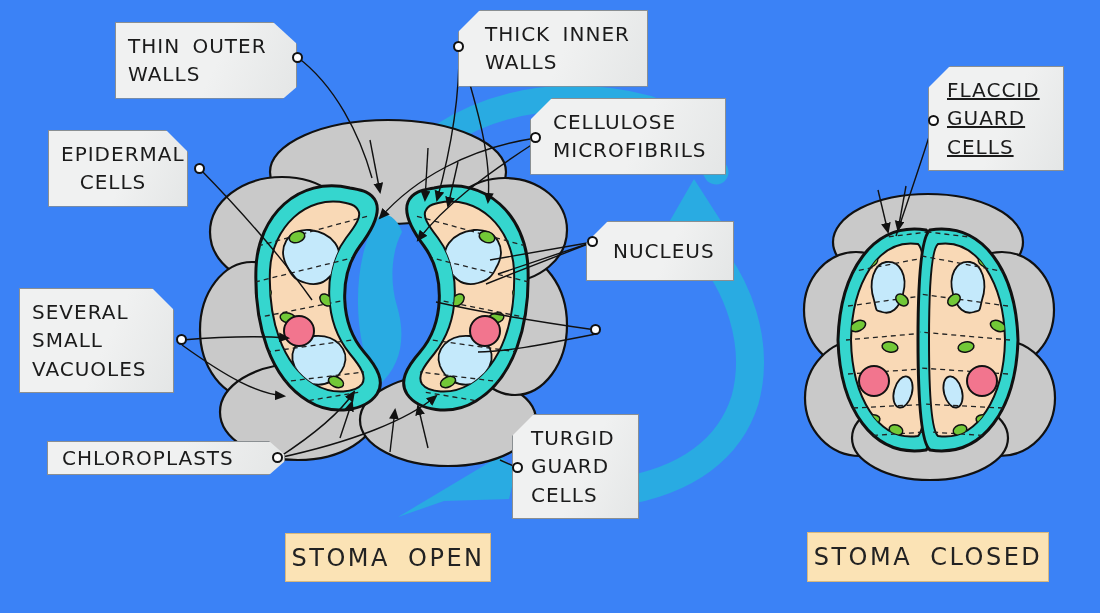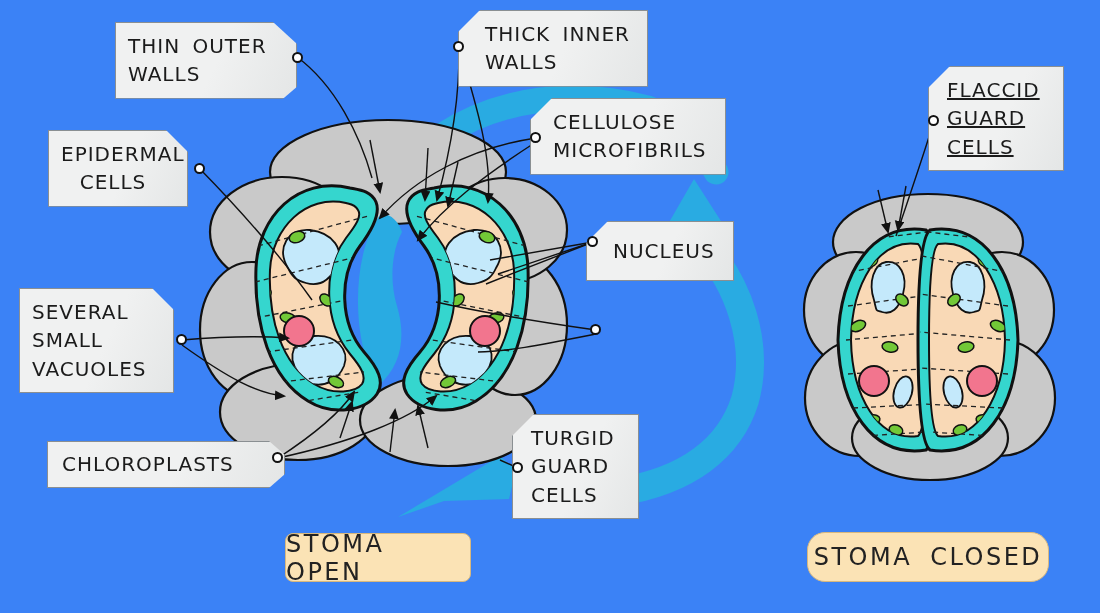--- a/index.html
+++ b/index.html
@@ -18,30 +18,30 @@
   .cut-tag-right{clip-path:polygon(0 0,calc(100% - 16px) 0,100% 14px,100% calc(100% - 14px),calc(100% - 16px) 100%,0 100%);}
   .cut-thin{clip-path:polygon(0 0,calc(100% - 24px) 0,100% 22px,100% calc(100% - 12px),calc(100% - 14px) 100%,0 100%);}
   .single{display:flex;align-items:center;}
   #lbl-thin{left:115px;top:22px;width:182px;padding-right:26px;}
   #lbl-thick{left:458px;top:10px;width:190px;padding-left:26px;}
   #lbl-epid{left:48px;top:130px;width:140px;padding-right:22px;text-align:center;}
   #lbl-cell{left:530px;top:98px;width:196px;padding-left:22px;}
   #lbl-nucleus{left:586px;top:221px;width:148px;height:60px;padding-left:26px;}
   #lbl-stoma{left:589px;top:306px;width:120px;height:45px;padding-left:26px;}
   #lbl-vac{left:19px;top:288px;width:155px;padding-right:12px;}
-  #lbl-chlor{left:47px;top:441px;width:238px;height:47px;padding-left:14px;}
+  #lbl-chlor{left:47px;top:441px;width:238px;height:34px;padding-left:14px;}
   #lbl-turgid{left:512px;top:414px;width:127px;padding-left:18px;}
   #lbl-flaccid{left:928px;top:66px;width:136px;padding-left:18px;text-decoration:underline;}
   .caption{
     position:absolute;z-index:3;background:#fbe3b5;border:1.5px solid #d8b87e;
     display:flex;align-items:center;justify-content:center;
     font-size:24px;letter-spacing:2.5px;word-spacing:8px;color:#222;box-sizing:border-box;
   }
-  #cap-open{left:285px;top:533px;width:186px;height:49px;border-radius:8px;}
-  #cap-closed{left:807px;top:532px;width:242px;height:50px;border-radius:18px;}
+  #cap-open{left:285px;top:533px;width:206px;height:49px;}
+  #cap-closed{left:807px;top:532px;width:242px;height:50px;}
   .dot{
     position:absolute;z-index:4;width:7px;height:7px;border-radius:50%;
     background:#fff;border:2px solid #111;
   }
 </style>
 </head>
 <body>
 
 <div id="stage">
 

